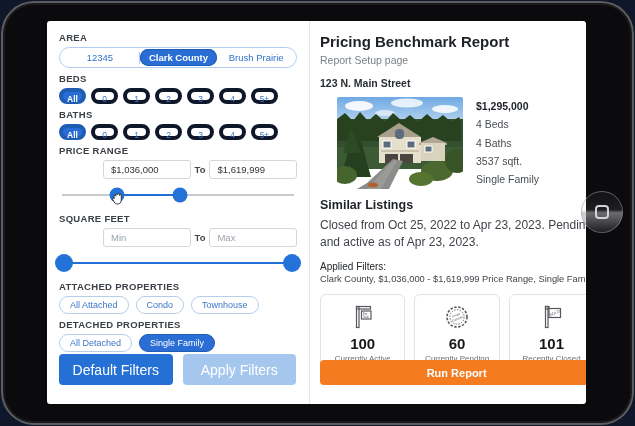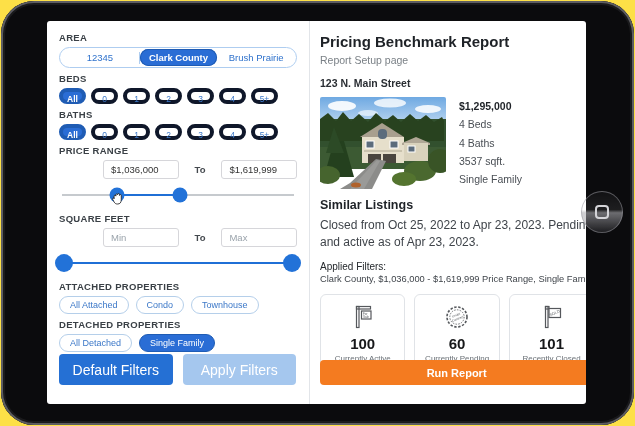--- a/index.html
+++ b/index.html
@@ -1,17 +1,17 @@
 <!DOCTYPE html>
 <html><head>
 <meta charset="utf-8">
 <style>
   * { margin:0; padding:0; box-sizing:border-box; font-family:"Liberation Sans","DejaVu Sans",sans-serif; }
   body { background:#ffffff; }
-  .stage { position:relative; width:635px; height:426px; background:#fde047; overflow:hidden; }
+  .stage { position:relative; width:635px; height:426px; background:#0f172a; overflow:hidden; }
 
   
   .tablet { position:absolute; inset:1px; border-radius:33px; background:#0b0b0d;
             box-shadow: inset 0 0 0 2px #5d5d61, inset 0 0 0 4px #1a1a1c; }
   .screen { position:absolute; left:46px; top:20px; width:539px; height:383px;
             background:#ffffff; border-radius:3px; display:flex; overflow:hidden; }
   .home-button { position:absolute; left:580px; top:190px; width:42px; height:42px; border-radius:50%;
             border:1px solid rgba(150,150,156,.55); z-index:5;
             background:linear-gradient(180deg, rgba(255,255,255,.03) 0%, rgba(255,255,255,.08) 44%,
                        rgba(175,175,180,.60) 52%, rgba(90,90,96,.25) 100%); }
@@ -27,21 +27,21 @@
   .seg { flex:1; text-align:center; font-size:9.5px; color:#2f72cc; background:none; border:none;
          height:100%; cursor:pointer; border-radius:11px; }
   .seg.selected { background:#2a6dd5; color:#fff; font-weight:600; box-shadow: inset 0 0 0 1px #1f5cb4; }
   .seg-div { width:1px; height:12px; background:#aecdf0; }
 
   .chips { display:flex; gap:5px; margin:2px 0 3px; }
   .chip { min-width:27px; height:16px; line-height:15px; text-align:center; font-size:8.5px; color:#3c78c8;
           background:#fff; border:4px solid #0f172a; border-radius:8px; padding:0 3px; cursor:pointer; }
   .chip.selected { background:#2a6dd5; color:#fff; border-color:#1f5cb4; font-weight:600; }
 
-  .inputs-row { display:flex; align-items:center; gap:16px; margin:3px 0 2px;padding-left:44px; }
+  .inputs-row { display:flex; align-items:center; gap:4px; margin:3px 0 2px;padding-left:44px; }
   .txt-input { flex:1; height:19px; border:1px solid #d6d6da; border-radius:3px; font-size:9.5px;
                padding:0 7px; color:#333; min-width:0; background:#fff; }
   .txt-input::placeholder { color:#9aa3ab; }
   .to-label { font-size:9.5px; font-weight:700; color:#44494e; }
 
   .range { position:relative; height:27px; margin:1px 3px 0; }
   .track { position:absolute; top:13px; left:0; right:0; height:2px; background:#c6cace; }
   .fill  { position:absolute; top:13px; height:2px; background:#1f6fd6; }
   .handle { position:absolute; top:14px; width:15px; height:15px; border-radius:50%;
             background:#2272d8; transform:translate(-50%,-50%); cursor:pointer; }
@@ -57,21 +57,21 @@
   .btn { flex:1; height:31px; border:none; border-radius:4px; font-size:14px; font-weight:400; color:#fff; cursor:pointer; }
   .btn-default { background:#2570d4; }
   .btn-apply { background:#a5c7ee; }
 
   
   .report { flex:1; padding:12px 12px 0 10px; position:relative; }
   .report-title { font-size:15px; font-weight:700; color:#1e2227; margin-bottom:4px; }
   .report-subtitle { font-size:10.5px; color:#7a8086; margin-bottom:11px; }
   .address { font-size:10.5px; font-weight:700; color:#2a2e33; margin-bottom:8px; }
 
-  .property-card { display:flex; gap:13px; margin-bottom:9px; }
+  .property-card { display:flex; gap:13px; margin-bottom:9px;margin-left:17px; }
   .property-photo { width:126px; height:92px; border-radius:2px; overflow:hidden; flex:none; }
   .property-details { font-size:10.5px; color:#4a4f55; display:flex; flex-direction:column;
                       justify-content:space-between; padding:3px 0 4px; }
   .property-price { font-weight:700; color:#1e2227; }
 
   .similar-heading { font-size:12.5px; font-weight:700; color:#1e2227; margin:3px 0 5px; }
   .similar-desc { font-size:12px; color:#3f444a; line-height:1.45; margin-bottom:9px; }
   .applied-heading { font-size:10px; font-weight:400; color:#24282c; margin-bottom:2px; }
   .applied-text { font-size:9.3px; color:#3f444a; margin-bottom:10px; white-space:nowrap; }
 

